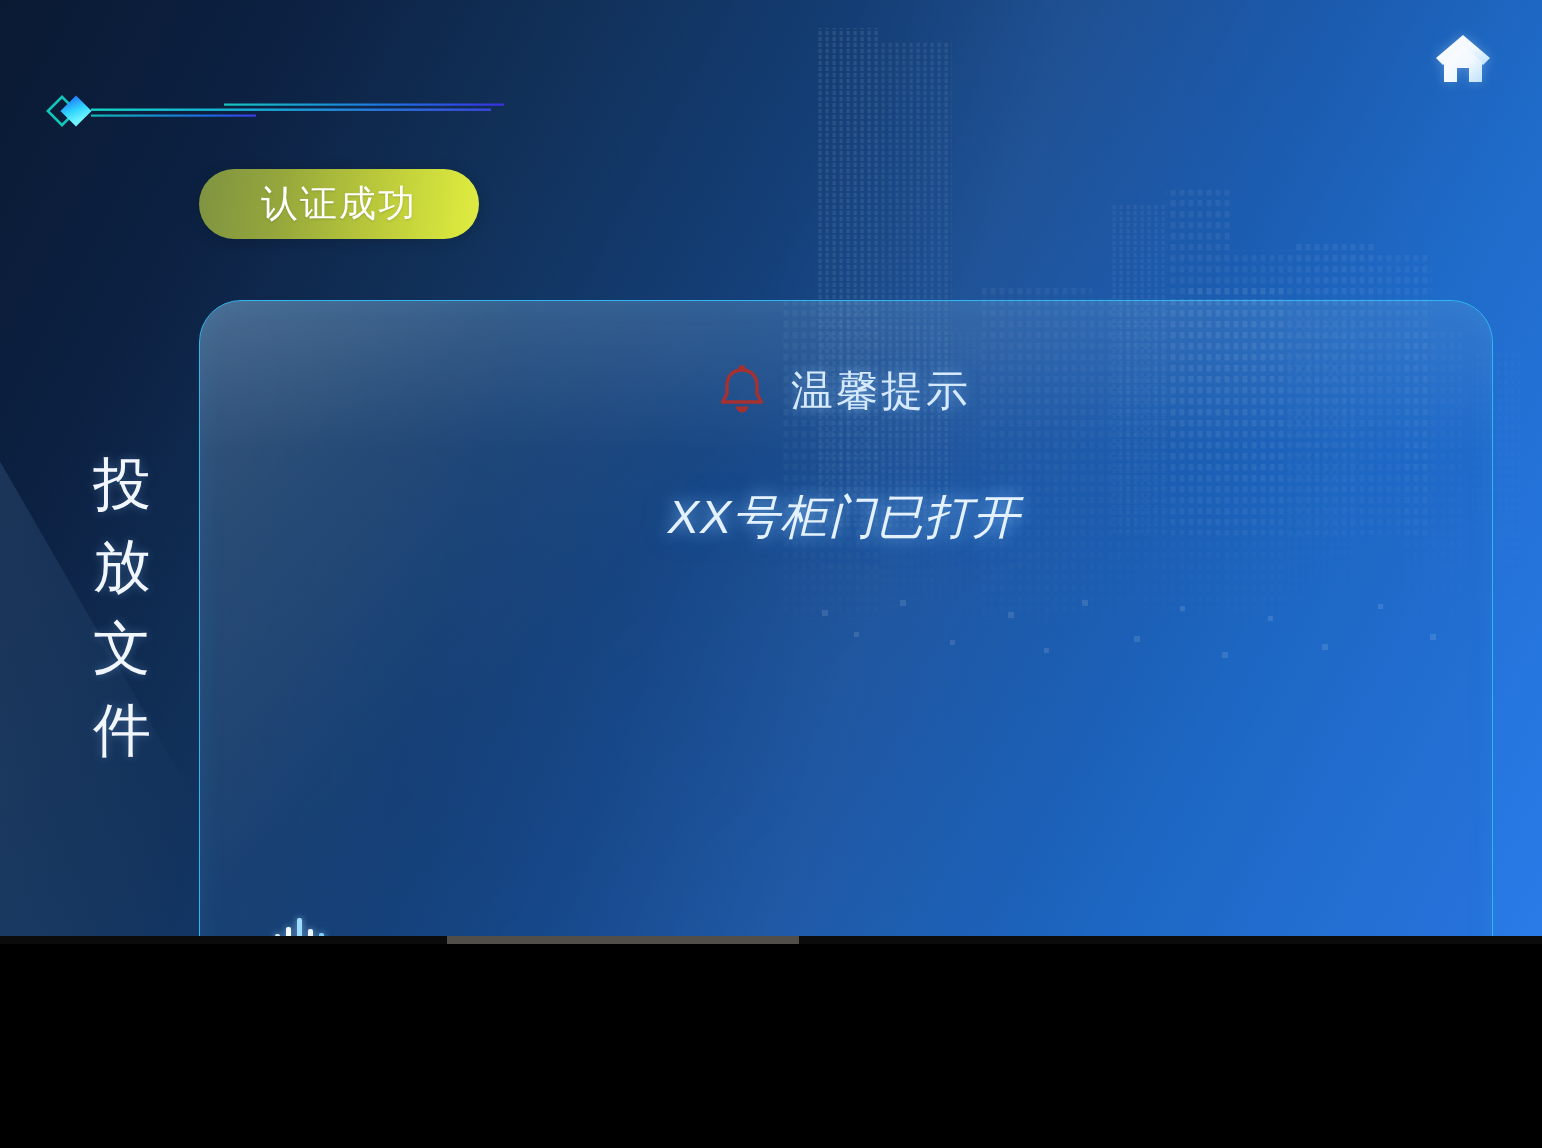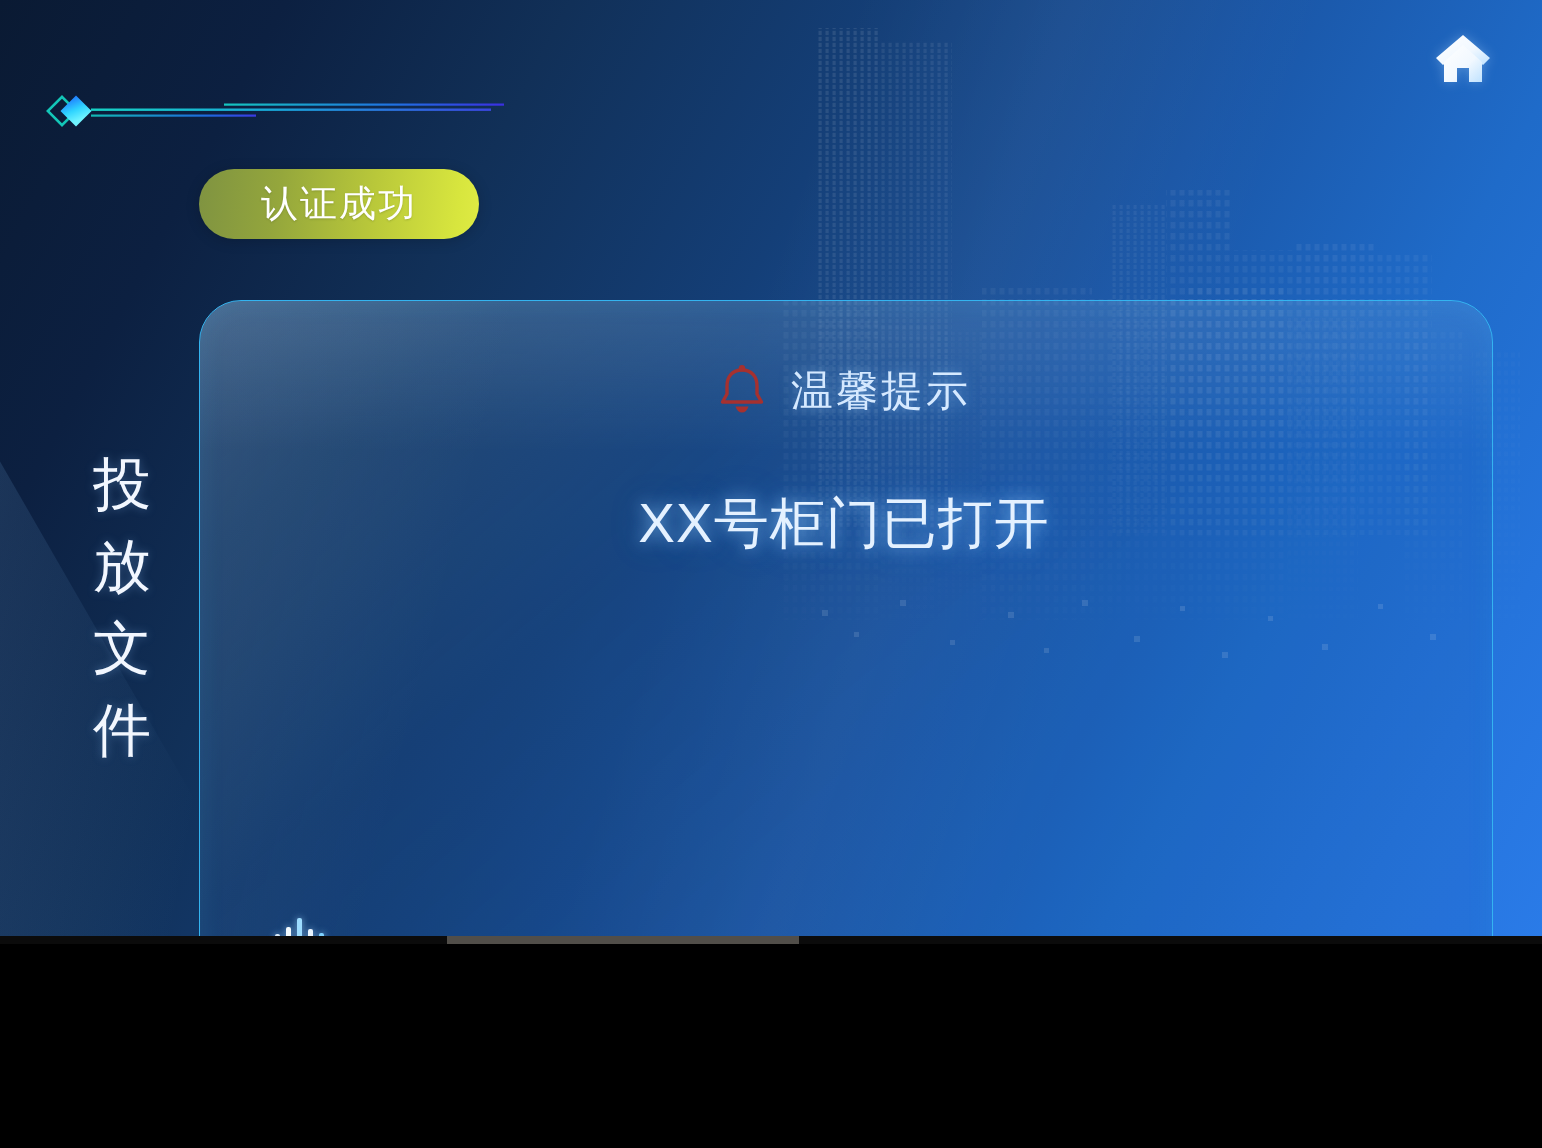--- a/index.html
+++ b/index.html
@@ -159,22 +159,23 @@
   }
   .bell-icon { display:block; }
   .notice-title {
     color:#d5e9ff;
     font-size:42px; letter-spacing:3px; font-weight:400;
     text-shadow:0 0 14px rgba(150,205,255,0.55);
   }
   .notice-body { margin-top:60px; }
   .notice-line {
     color:#e4f1ff;
-    font-size:55px; line-height:1.63; letter-spacing:1px; font-weight:400;
+    font-size:47px; line-height:1.63; letter-spacing:1px; font-weight:400;
     text-shadow:0 0 16px rgba(140,200,255,0.75), 0 0 34px rgba(90,170,255,0.35);
+    font-style:italic;
   }
 
   
   .wave-icon {
     position:absolute;
     left:68px; bottom:88px;
     width:62px; height:58px;
     display:flex; align-items:center; gap:6px; justify-content:center;
     cursor:pointer;
   }

